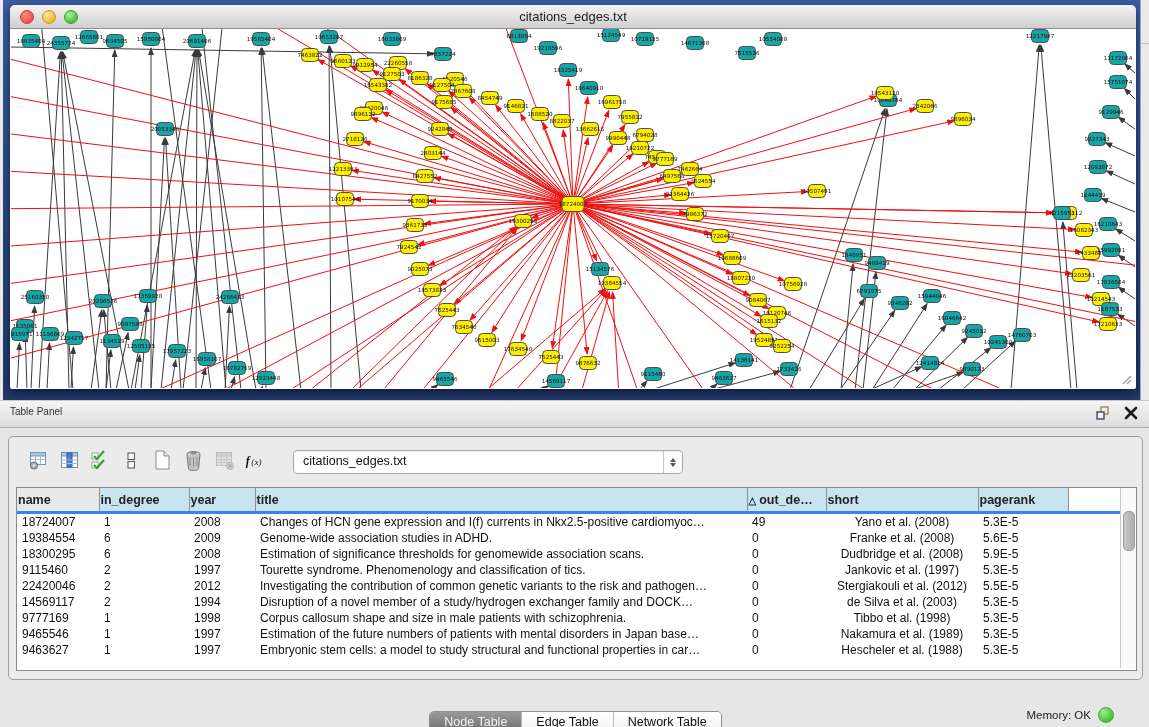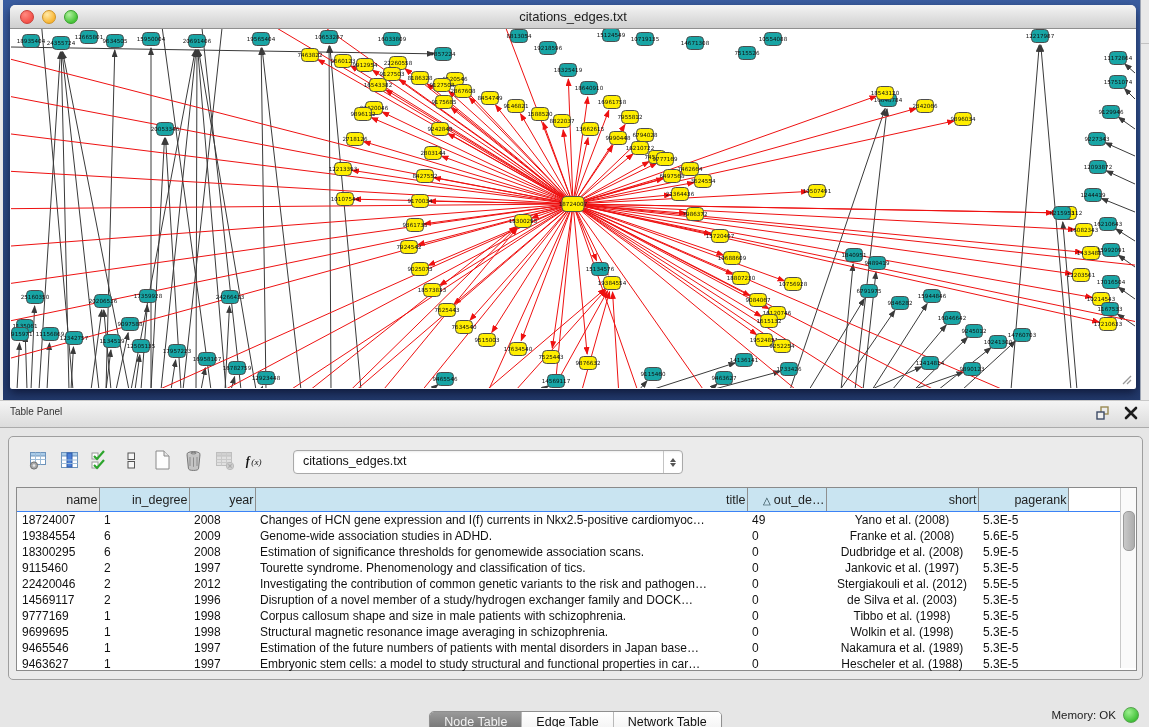--- a/index.html
+++ b/index.html
@@ -45,39 +45,39 @@
   .combo-text{position:absolute;left:9px;top:3px;font-size:12.5px;color:#111;}
   .combo-step{position:absolute;right:0;top:0;width:18px;height:100%;border-left:1px solid #c4c4c4;
     display:flex;flex-direction:column;align-items:center;justify-content:center;gap:1px;}
   .combo-step i{width:0;height:0;border-left:3.5px solid transparent;border-right:3.5px solid transparent;}
   .combo-step .up{border-bottom:4px solid #555;}
   .combo-step .dn{border-top:4px solid #555;}
 
   .table-wrap{position:absolute;left:7px;top:50px;width:1119px;height:182px;
     background:#fff;border:1px solid #8a8a8a;}
   table.grid{border-collapse:collapse;table-layout:fixed;width:1103px;font-size:12px;color:#111;}
-  table.grid th{height:21px;font-weight:normal;font-size:12.5px;color:#222;
-    background:#c9e4f1;border-right:1px solid #8f8f8f;border-bottom:1px solid #3b82f6;text-align:right;overflow:hidden;white-space:nowrap;}
+  table.grid th{height:21px;font-weight:bold;font-size:12.5px;color:#222;
+    background:#c9e4f1;border-right:1px solid #8f8f8f;border-bottom:3px solid #3b82f6;text-align:left;overflow:hidden;white-space:nowrap;}
   table.grid th.gray{background:#e8e8e8;}
   table.grid td{height:16px;padding:0 0 0 5px;overflow:hidden;white-space:nowrap;text-overflow:clip;}
   table.grid td.ctr{text-align:center;padding:0;}
   .sort-tri{font-size:10px;color:#14323c;margin-right:3px;}
   .vscroll{position:absolute;right:0;top:0;width:15px;height:180px;background:#fafafa;border-left:1px solid #c9c9c9;}
   .vthumb{position:absolute;left:2px;top:23px;width:10px;height:38px;border-radius:5px;
     background:linear-gradient(90deg,#c9c9c9,#adadad);border:1px solid #9a9a9a;}
 
   .tabbar{position:absolute;left:0;top:274px;width:100%;display:flex;justify-content:center;}
   .segment{display:flex;border:1px solid #8f8f8f;border-radius:5px;overflow:hidden;background:#fff;
     box-shadow:0 1px 1px rgba(0,0,0,.15);}
   .segment .seg{padding:3px 14px;font-size:12.5px;color:#111;background:linear-gradient(180deg,#ffffff,#f2f2f2);
     border-right:1px solid #b9b9b9;cursor:default;}
   .segment .seg:last-child{border-right:none;}
   .segment .seg.active{background:linear-gradient(180deg,#9a9a9a,#6f6f6f);color:#f2f2f2;}
 
-  .statusbar{position:absolute;right:0;bottom:0;height:24px;display:flex;align-items:center;gap:7px;padding-right:10px;margin-left:30px;}
+  .statusbar{position:absolute;right:0;bottom:0;height:24px;display:flex;align-items:center;gap:7px;padding-right:35px;margin-left:30px;}
   .mem-label{font-size:11.5px;color:#222;}
   .mem-dot{width:14px;height:14px;border-radius:50%;
     background:radial-gradient(circle at 35% 30%,#9cf08e,#3dbe35 75%);border:1px solid #55a24e;}
 </style>
 </head>
 <body>
 
 <div class="app">
 
   <div class="desktop">
@@ -992,44 +992,34 @@
                 <td>2012</td>
                 <td>Investigating the contribution of common genetic variants to the risk and pathogen…</td>
                 <td>0</td>
                 <td class="ctr">Stergiakouli et al. (2012)</td>
                 <td>5.5E-5</td>
                 <td></td>
               </tr>
               <tr>
                 <td>14569117</td>
                 <td>2</td>
-                <td>1996</td>
+                <td>1994</td>
                 <td>Disruption of a novel member of a study/hydrogen exchanger family and DOCK…</td>
                 <td>0</td>
                 <td class="ctr">de Silva et al. (2003)</td>
                 <td>5.3E-5</td>
                 <td></td>
               </tr>
               <tr>
                 <td>9777169</td>
                 <td>1</td>
                 <td>1998</td>
                 <td>Corpus callosum shape and size in male patients with schizophrenia.</td>
                 <td>0</td>
                 <td class="ctr">Tibbo et al. (1998)</td>
-                <td>5.3E-5</td>
-                <td></td>
-              </tr>
-              <tr>
-                <td>9699695</td>
-                <td>1</td>
-                <td>1998</td>
-                <td>Structural magnetic resonance image averaging in schizophrenia.</td>
-                <td>0</td>
-                <td class="ctr">Wolkin et al. (1998)</td>
                 <td>5.3E-5</td>
                 <td></td>
               </tr>
               <tr>
                 <td>9465546</td>
                 <td>1</td>
                 <td>1997</td>
                 <td>Estimation of the future numbers of patients with mental disorders in Japan base…</td>
                 <td>0</td>
                 <td class="ctr">Nakamura et al. (1989)</td>

